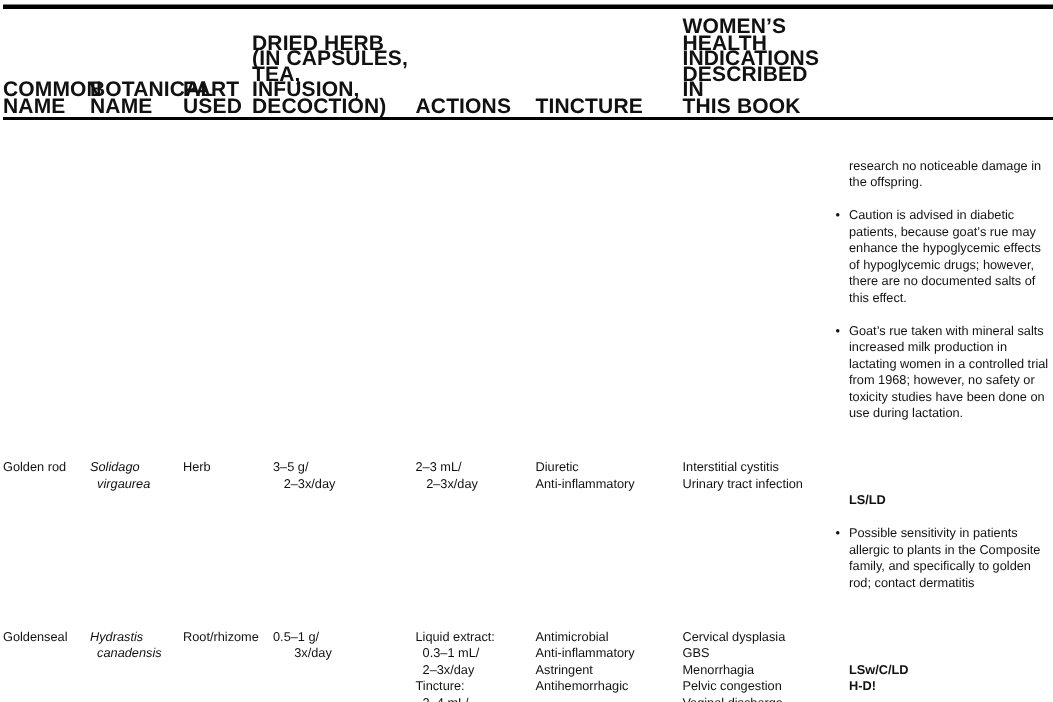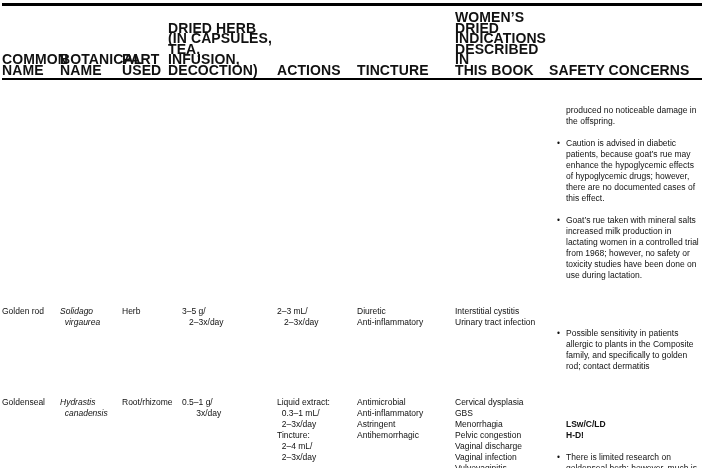--- a/index.html
+++ b/index.html
@@ -58,36 +58,35 @@
     <div class="hcell">BOTANICAL
 NAME</div>
     <div class="hcell">PART
 USED</div>
     <div class="hcell">DRIED HERB
 (IN CAPSULES,
 TEA, INFUSION,
 DECOCTION)</div>
     <div class="hcell">ACTIONS</div>
     <div class="hcell">TINCTURE</div>
-    <div class="hcell">WOMEN’S DRIED
+    <div class="hcell">WOMEN’S HEALTH
 INDICATIONS
 DESCRIBED IN
 THIS BOOK</div>
-    <div class="hcell">SAFETY CONCERNS</div>
   </div>
 
   <div class="rule mid"></div>
 
   <div class="tgrid row-cont">
     <div class="cell c8">
       <div class="safety-body">
-        <div>produced no noticeable damage in the offspring.</div>
+        <div>research no noticeable damage in the offspring.</div>
         <div class="bullet">
           <span class="dot">•</span>
-          <span class="btxt">Caution is advised in diabetic patients, because goat’s rue may enhance the hypoglycemic effects of hypoglycemic drugs; however, there are no documented cases of this effect.</span>
+          <span class="btxt">Caution is advised in diabetic patients, because goat’s rue may enhance the hypoglycemic effects of hypoglycemic drugs; however, there are no documented salts of this effect.</span>
         </div>
         <div class="bullet">
           <span class="dot">•</span>
           <span class="btxt">Goat’s rue taken with mineral salts increased milk production in lactating women in a controlled trial from 1968; however, no safety or toxicity studies have been done on use during lactation.</span>
         </div>
       </div>
     </div>
   </div>
 
   <div class="tgrid row-goldenrod">
@@ -98,20 +97,21 @@
     <div class="cell pad-dried">3–5 g/
 &nbsp;&nbsp;&nbsp;2–3x/day</div>
     <div class="cell">2–3 mL/
 &nbsp;&nbsp;&nbsp;2–3x/day</div>
     <div class="cell">Diuretic
 Anti-inflammatory</div>
     <div class="cell">Interstitial cystitis
 Urinary tract infection</div>
     <div class="cell">
       <div class="safety-body">
+        <div class="codes">LS/LD</div>
         <div class="bullet">
           <span class="dot">•</span>
           <span class="btxt">Possible sensitivity in patients allergic to plants in the Composite family, and specifically to golden rod; contact dermatitis</span>
         </div>
       </div>
     </div>
   </div>
 
   <div class="tgrid">
     <div class="cell">Goldenseal</div>

